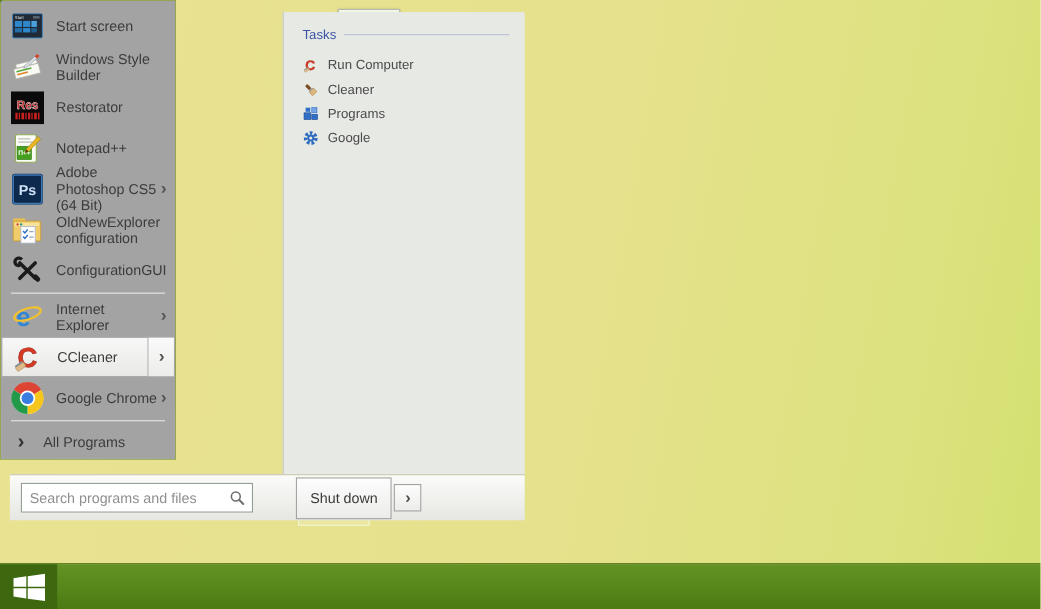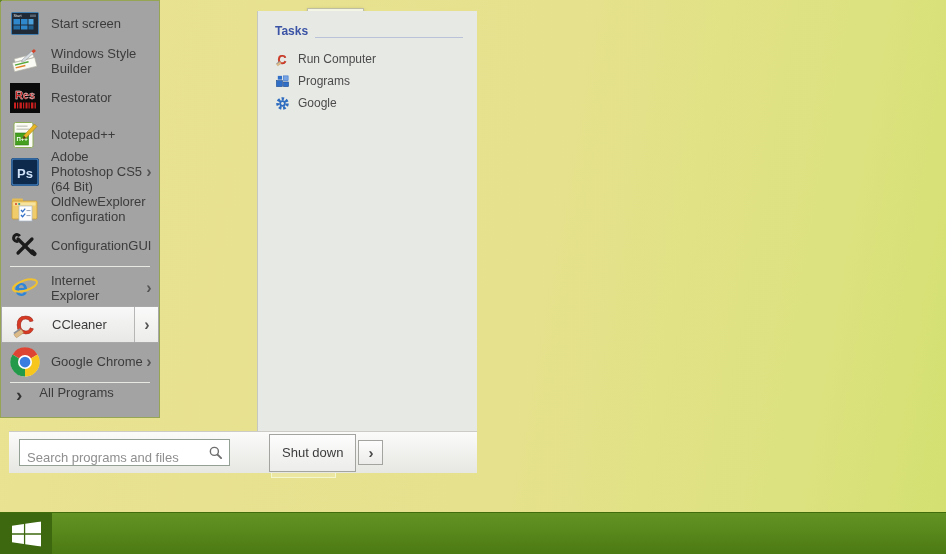--- a/index.html
+++ b/index.html
@@ -21,41 +21,41 @@
   #menu-left .panel{left:8;top:10;width:251;height:462;}
   #menu-right .panel{left:8;top:10;width:248;height:420;}
 
   .prog-list{padding-top:4px;}
   .prog-row{height:37px;display:flex;align-items:center;padding:0 8px 0 9px;
     font-size:13px;color:#3c3c3c;box-sizing:border-box;}
   .prog-row .ic{width:30px;height:30px;margin-right:11px;flex:none;}
   .chev{margin-left:auto;color:#555;font-weight:700;font-size:16px;line-height:1;}
   .chev::before{content:"\203A";}
   .list-sep{height:1px;background:#e8e8e3;margin:2px 9px;}
-  .all-programs{height:32px;display:flex;padding-left:15px;
+  .all-programs{height:32px;display:flex;align-items:center;padding-left:15px;
     font-size:13px;color:#3c3c3c;}
   .ap-chev{font-size:19px;font-weight:700;color:#333;margin-right:17px;line-height:1;}
   .ap-chev::before{content:"\203A";}
 
   
   .prog-row.selected{
     border:1px solid #a8a8a8;background:linear-gradient(#f8f8f8,#e8e8e6);
     padding-right:0;
   }
   .sel-arrow{margin-left:auto;width:23px;align-self:stretch;border-left:1px solid #b6b6b6;
     display:flex;align-items:center;justify-content:center;
     background:linear-gradient(#fafafa,#ececea);}
   .sel-arrow .chev{margin-left:0;}
 
   
   .panel-footer{position:absolute;left:0;right:0;bottom:0;height:43px;
     background:linear-gradient(#fbfbf9,#efefeb);border-top:1px solid #dddcd6;
     display:flex;align-items:center;padding:0 11px;box-sizing:border-box;}
   .searchbox{position:relative;flex:1;height:27px;background:#fff;border:1px solid #93a093;
-    display:flex;align-items:flex-end;box-sizing:border-box;}
+    display:flex;align-items:center;box-sizing:border-box;}
   .searchbox input{border:none;outline:none;width:100%;font-size:13px;color:#333;
     padding:0 26px 0 7px;background:transparent;font-family:inherit;}
   .searchbox input::placeholder{color:#8f8f8f;opacity:1;}
   .search-ic{position:absolute;right:6px;top:5px;width:15px;height:15px;}
   .caret{position:absolute;left:6px;top:5px;width:1px;height:15px;background:#333;}
 
   
   .places{position:absolute;left:273px;top:46px;width:127px;}
   .place{height:35px;display:flex;align-items:center;font-size:13px;color:#333e24;}
   .place-sep{height:1px;background:rgba(238,246,216,.55);margin:1px 0;}
@@ -80,21 +80,21 @@
 
   
   #avatar{position:absolute;left:308px;top:9px;width:49px;height:49px;
     border:3px solid #f5f5e6;box-shadow:0 0 0 1px #bdbda6,0 1px 4px rgba(0,0,0,.35);
     background:#2e6ca6;}
   #avatar svg{display:block;}
 
   
   .tasks-panel{position:absolute;left:256px;top:10px;width:220px;height:420px;
     background:#e7e9e5;border-left:1px solid #c4c6c0;box-sizing:border-box;}
-  .tasks-header{display:flex;align-items:flex-end;padding:13px 14px 0 17px;font-weight:bold;}
+  .tasks-header{display:flex;align-items:center;padding:13px 14px 0 17px;}
   .tasks-title{font-size:12px;color:#3a53a4;}
   .tasks-line{flex:1;height:1px;background:#b9c2d8;margin-left:7px;}
   .tasks-list{padding:10px 0 0 17px;}
   .task-item{height:22px;display:flex;align-items:center;gap:8px;font-size:12px;color:#4b4b4b;}
   .task-ic{width:15px;height:15px;flex:none;}
 
   
   .right-footer{position:absolute;left:8px;top:430px;width:468px;height:42px;
     background:linear-gradient(#fbfbf9,#e6e6e3);border-top:1px solid #cccbc5;
     display:flex;align-items:center;padding:0 10px;box-sizing:border-box;}
@@ -483,20 +483,26 @@
     </div>
     <div class="tasks-list">
       <div class="task-item">
         <svg class="task-ic">
             <use href="#sym-cc"></use>
           </svg>
         <span>Run Computer</span>
       </div>
       <div class="task-item">
         <svg class="task-ic">
+            <use href="#sym-brush"></use>
+          </svg>
+        <span>Cleaner</span>
+      </div>
+      <div class="task-item">
+        <svg class="task-ic">
             <use href="#sym-registry"></use>
           </svg>
         <span>Programs</span>
       </div>
       <div class="task-item">
         <svg class="task-ic">
             <use href="#sym-gear"></use>
           </svg>
         <span>Google</span>
       </div>

